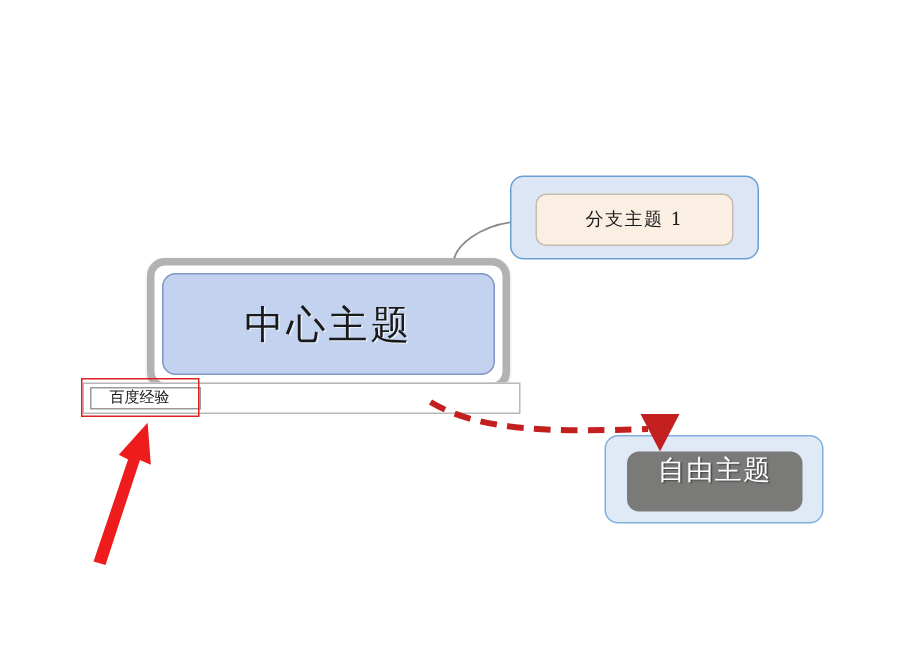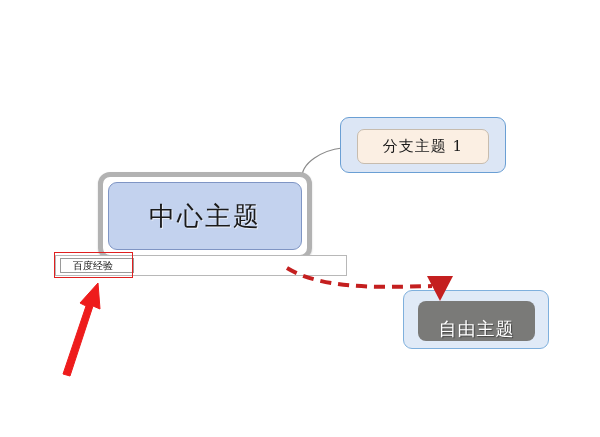--- a/index.html
+++ b/index.html
@@ -26,21 +26,21 @@
     width: 600px;
     height: 437px;
     pointer-events: none;
   }
 
   
   #central-topic {
     position: absolute;
     left: 98px;
     top: 172px;
-    width: 214px;
+    width: 242px;
     height: 88px;
     box-sizing: border-box;
     border: 5px solid #b2b2b2;
     border-radius: 12px;
     background: #ffffff;
     box-shadow: 0 1px 2px rgba(0,0,0,0.18);
   }
   #central-topic-inner {
     position: absolute;
     left: 5px;
@@ -84,21 +84,21 @@
     box-sizing: border-box;
     border: 1px solid #c9bda f;
     border: 1px solid #c7bcae;
     border-radius: 7px;
     background: #fbefe3;
     display: flex;
     align-items: center;
     justify-content: center;
   }
   #branch-topic-label {
-    font-size: 15px;
+    font-size: 12px;
     color: #1a1a1a;
     letter-spacing: 1px;
     font-family: "DejaVu Serif", "Liberation Serif", serif;
   }
 
   
   #free-topic {
     position: absolute;
     left: 403px;
     top: 290px;
@@ -112,21 +112,21 @@
   #free-topic-inner {
     position: absolute;
     left: 14px;
     top: 10px;
     width: 117px;
     height: 40px;
     box-sizing: border-box;
     border-radius: 8px;
     background: #7a7a78;
     display: flex;
-    align-items: flex-end;
+    align-items: flex-start;
     justify-content: center;
   }
   #free-topic-label {
     font-size: 18px;
     color: #ffffff;
     letter-spacing: 1px;
     font-family: "DejaVu Serif", "Liberation Serif", serif;
     text-shadow: 1px 1px 1px rgba(0,0,0,0.45);
   }
 

